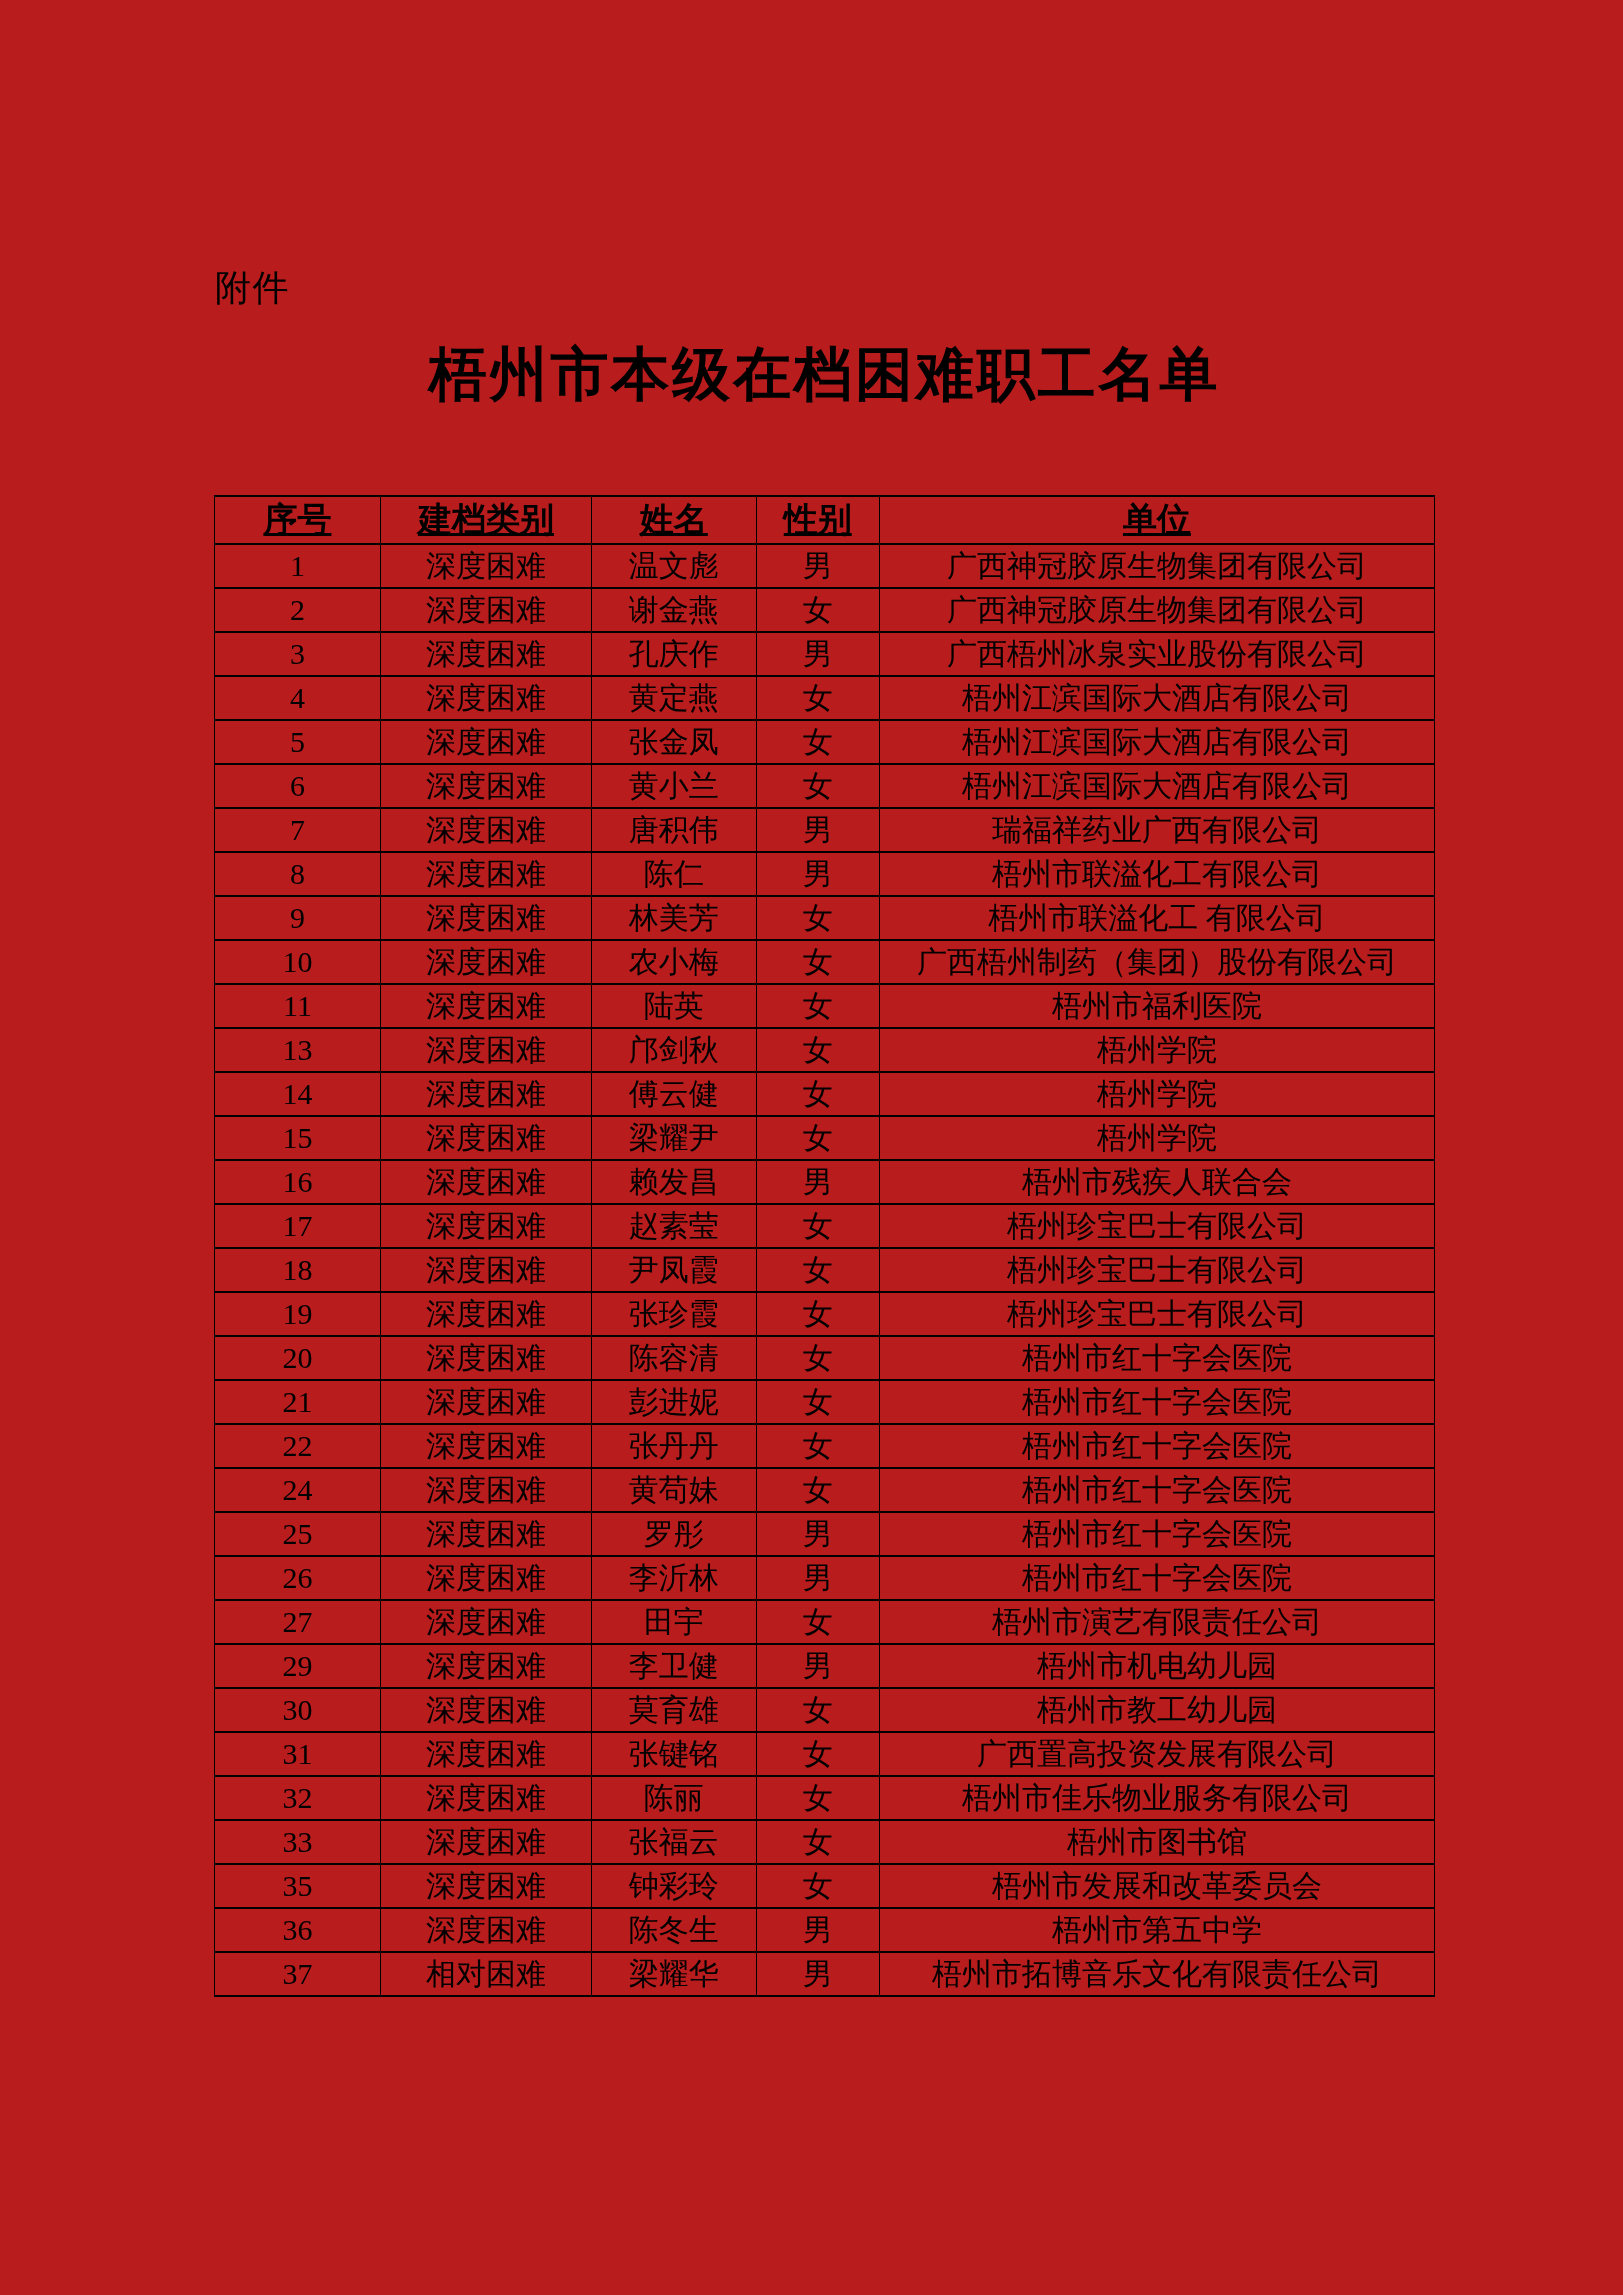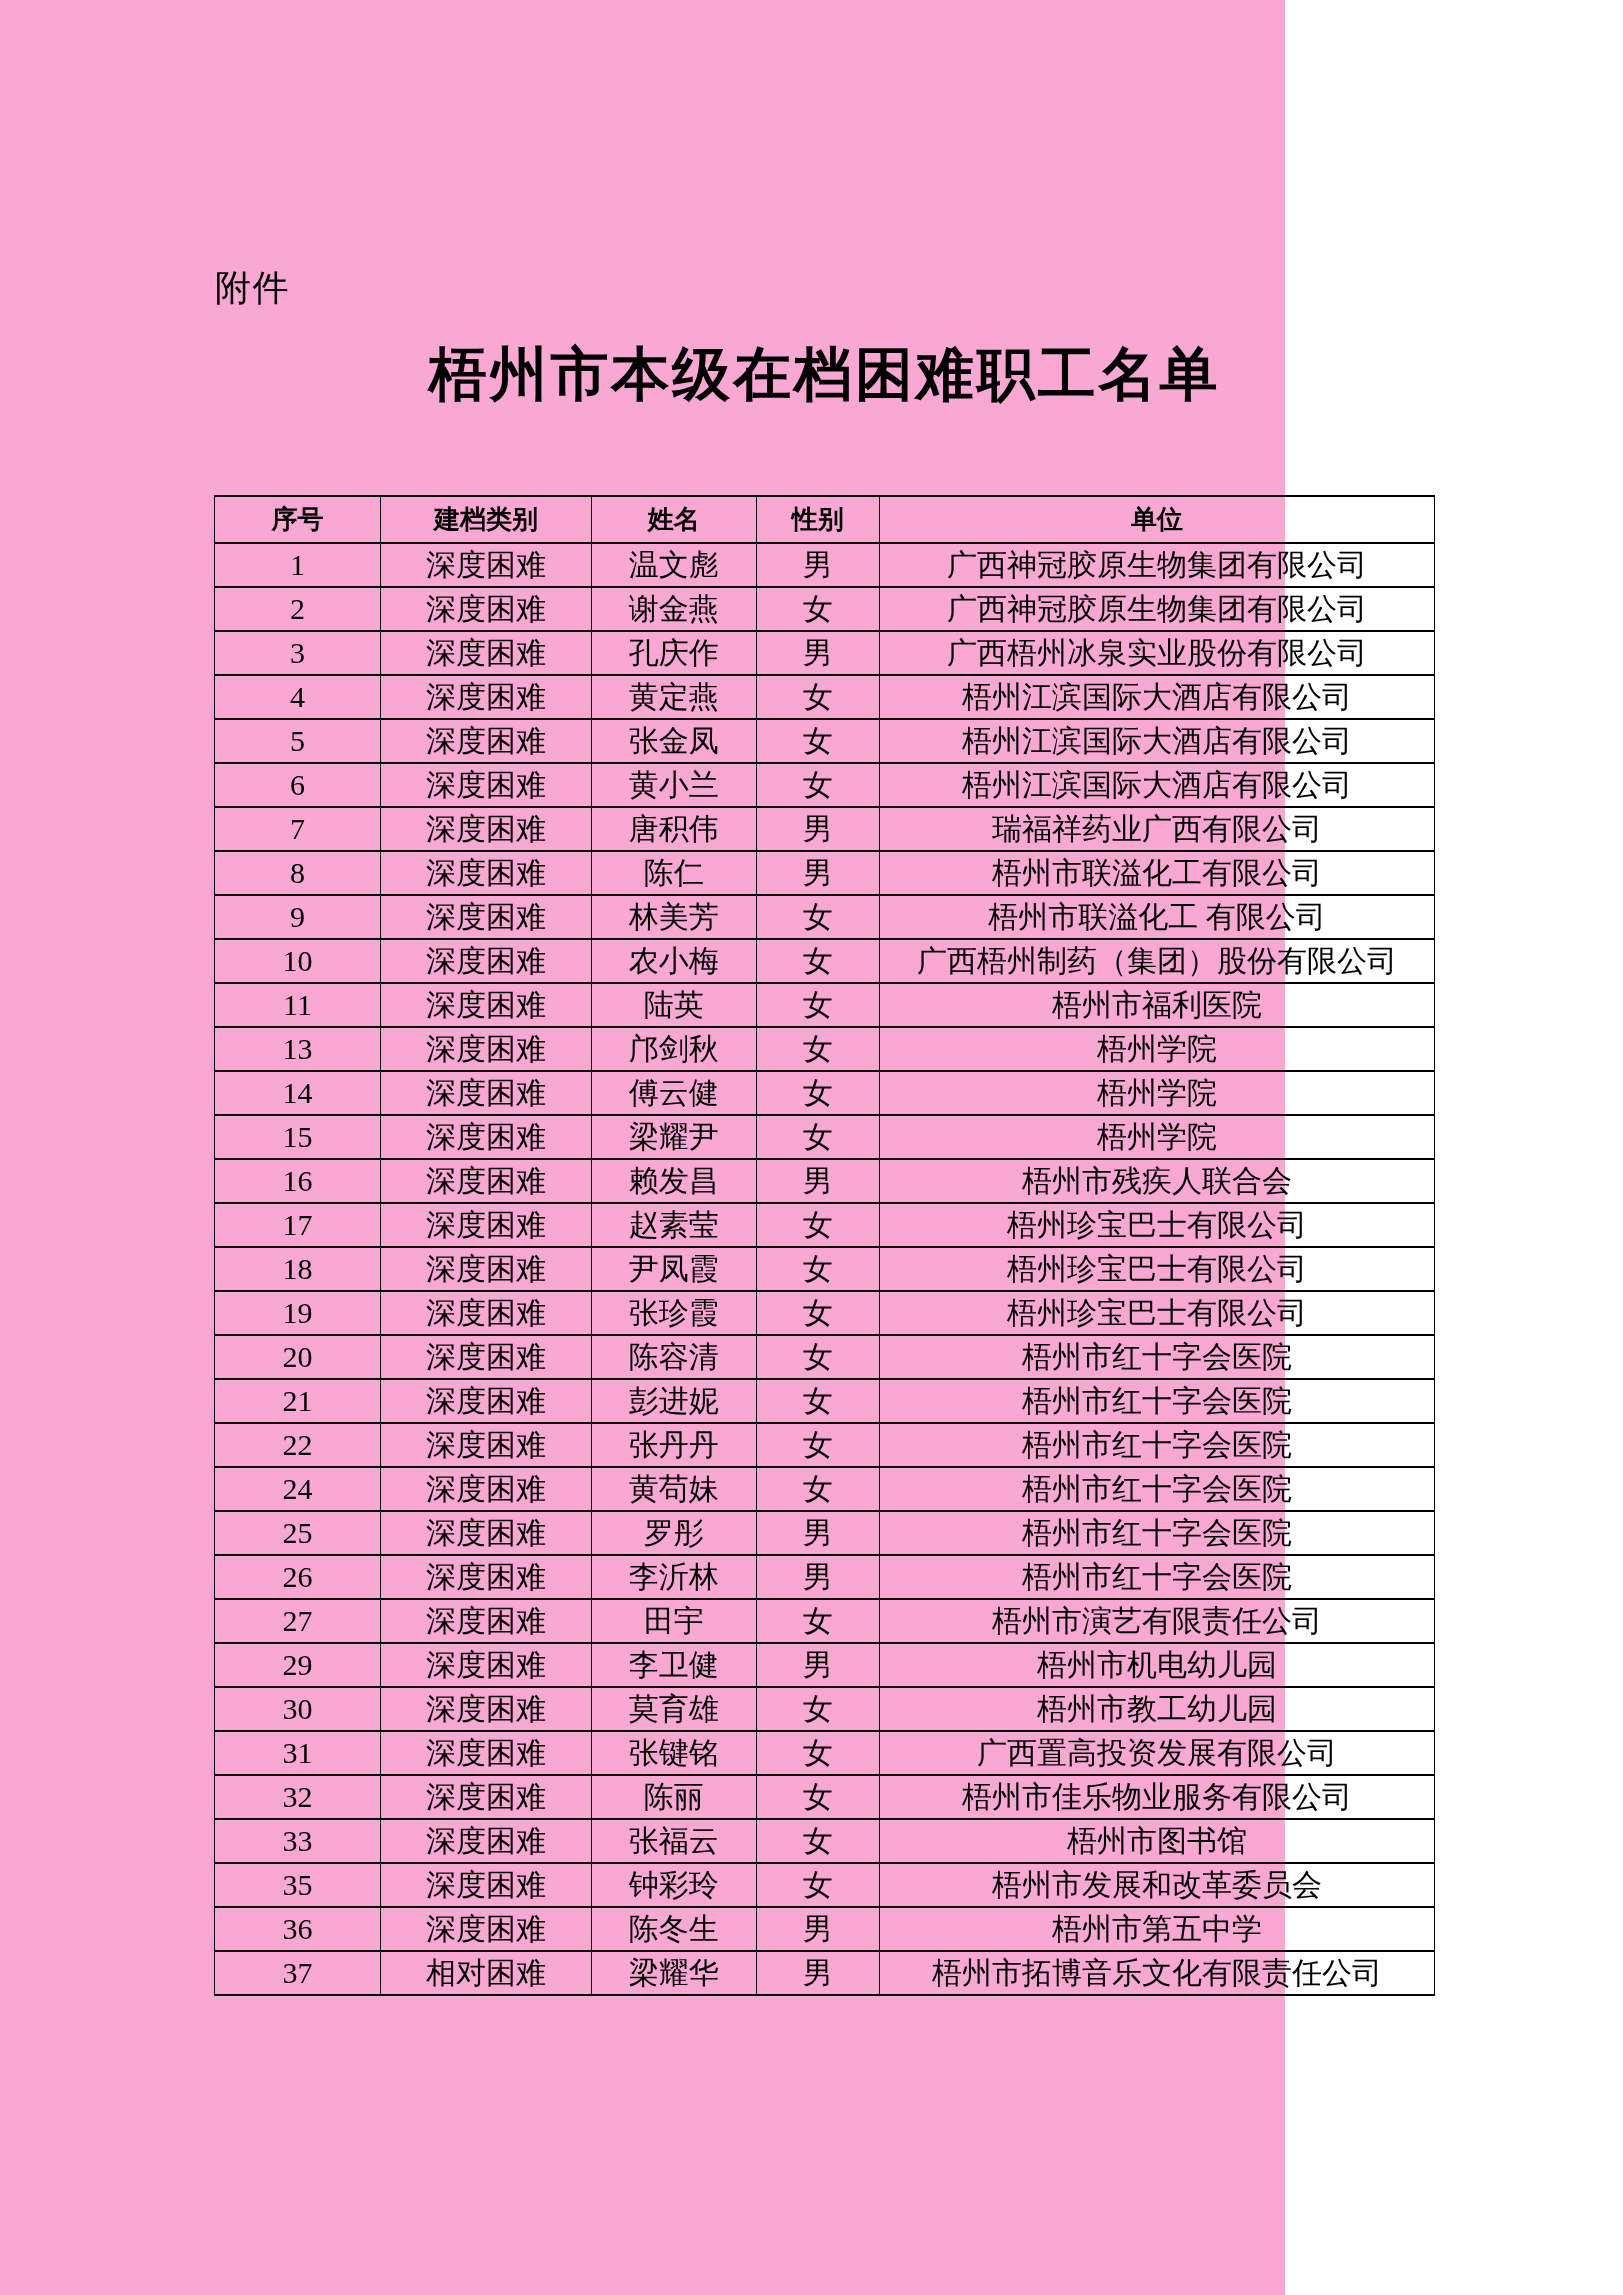--- a/index.html
+++ b/index.html
@@ -9,23 +9,23 @@
     background: #ffffff;
     width: 1623px;
     height: 2295px;
     position: relative;
     font-family: "Liberation Serif", "DejaVu Serif", serif;
     color: #000;
   }
   .page {
     position: absolute;
     inset: 0;
-    width: 1285px;
+    width: 1623px;
     height: 2295px;
-    background: #f9a8d4;
+    background: #b91c1c;
   }
   .attachment-label {
     position: absolute;
     left: 215px;
     top: 266px;
     font-family: "Liberation Sans", "DejaVu Sans", sans-serif;
     font-size: 36px;
     line-height: 1.2;
     font-weight: 500;
     letter-spacing: 1.5px;
@@ -63,21 +63,22 @@
     text-align: center;
     vertical-align: middle;
     padding: 0 4.4px;
     overflow: hidden;
     white-space: nowrap;
   }
   table.workers thead tr { height: 47px; }
   table.workers tbody tr { height: 44px; }
   table.workers th {
     font-weight: bold;
-    font-size: 26px;
+    font-size: 34px;
+    text-decoration: underline;
   }
   col.c-no     { width: 13.6%; }
   col.c-cat    { width: 17.3%; }
   col.c-name   { width: 13.5%; }
   col.c-gender { width: 10.1%; }
   col.c-unit   { width: 45.5%; }
 </style>
 </head>
 <body>
 

